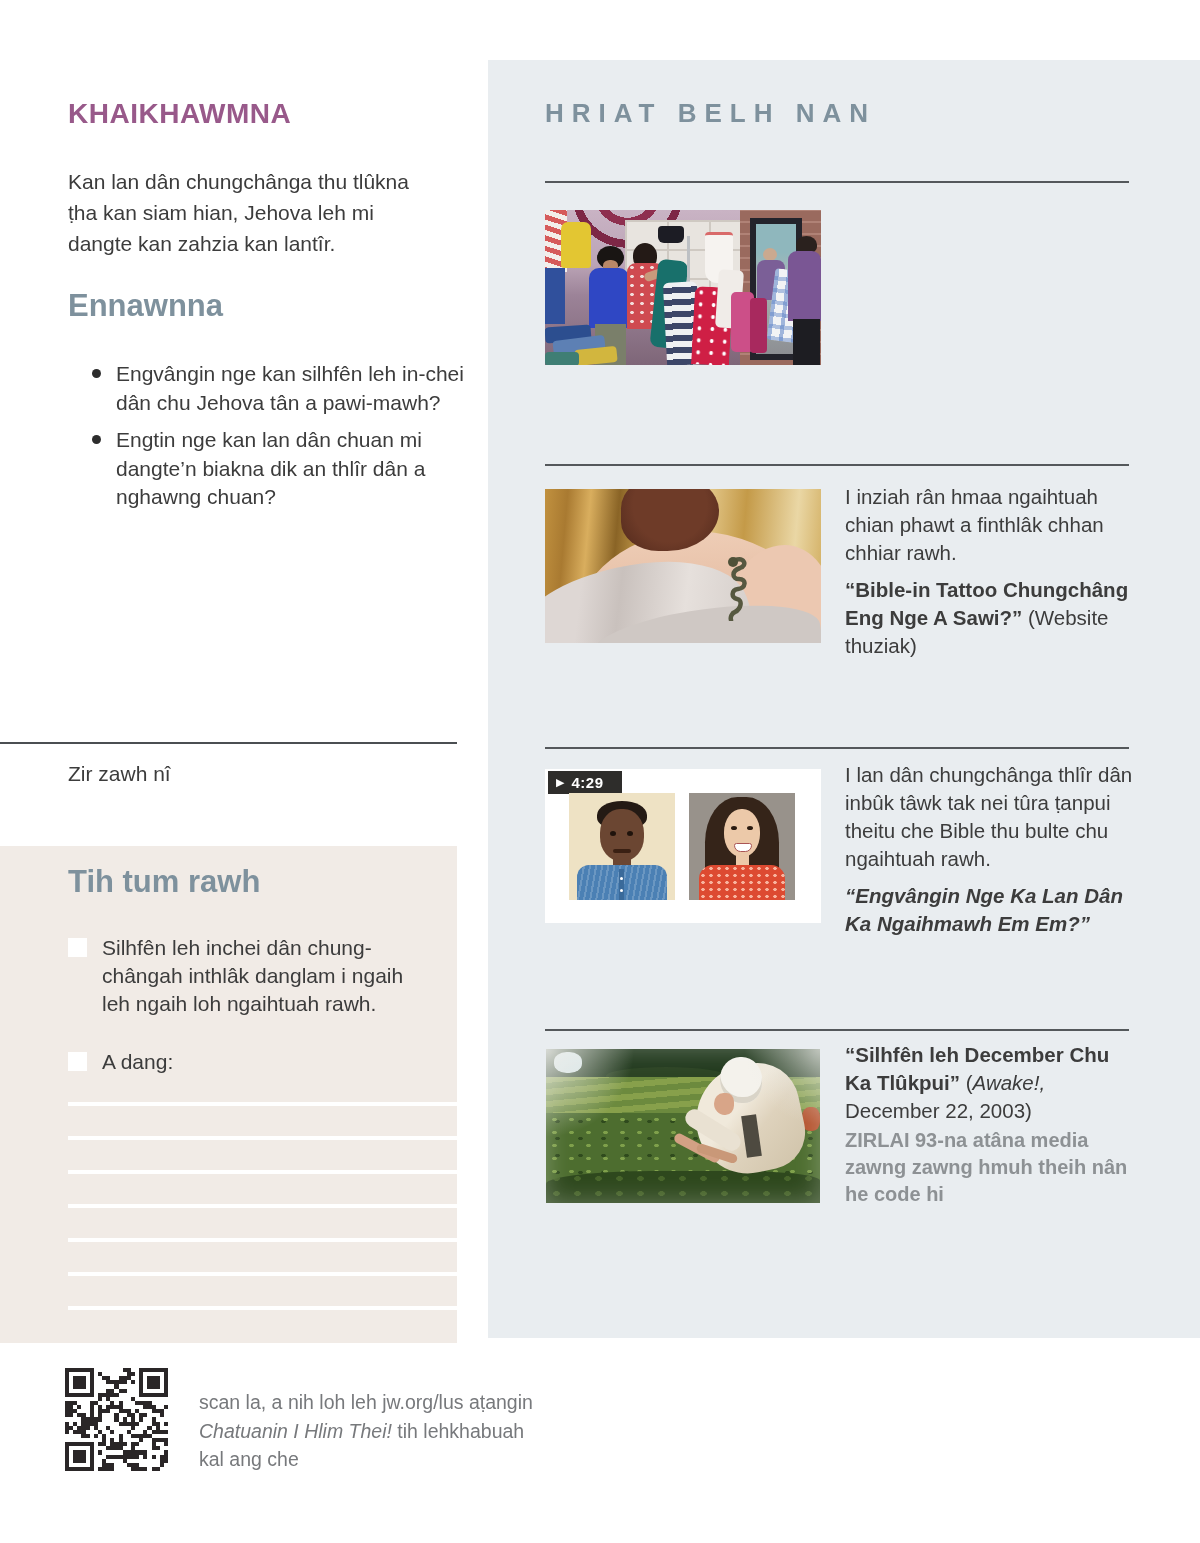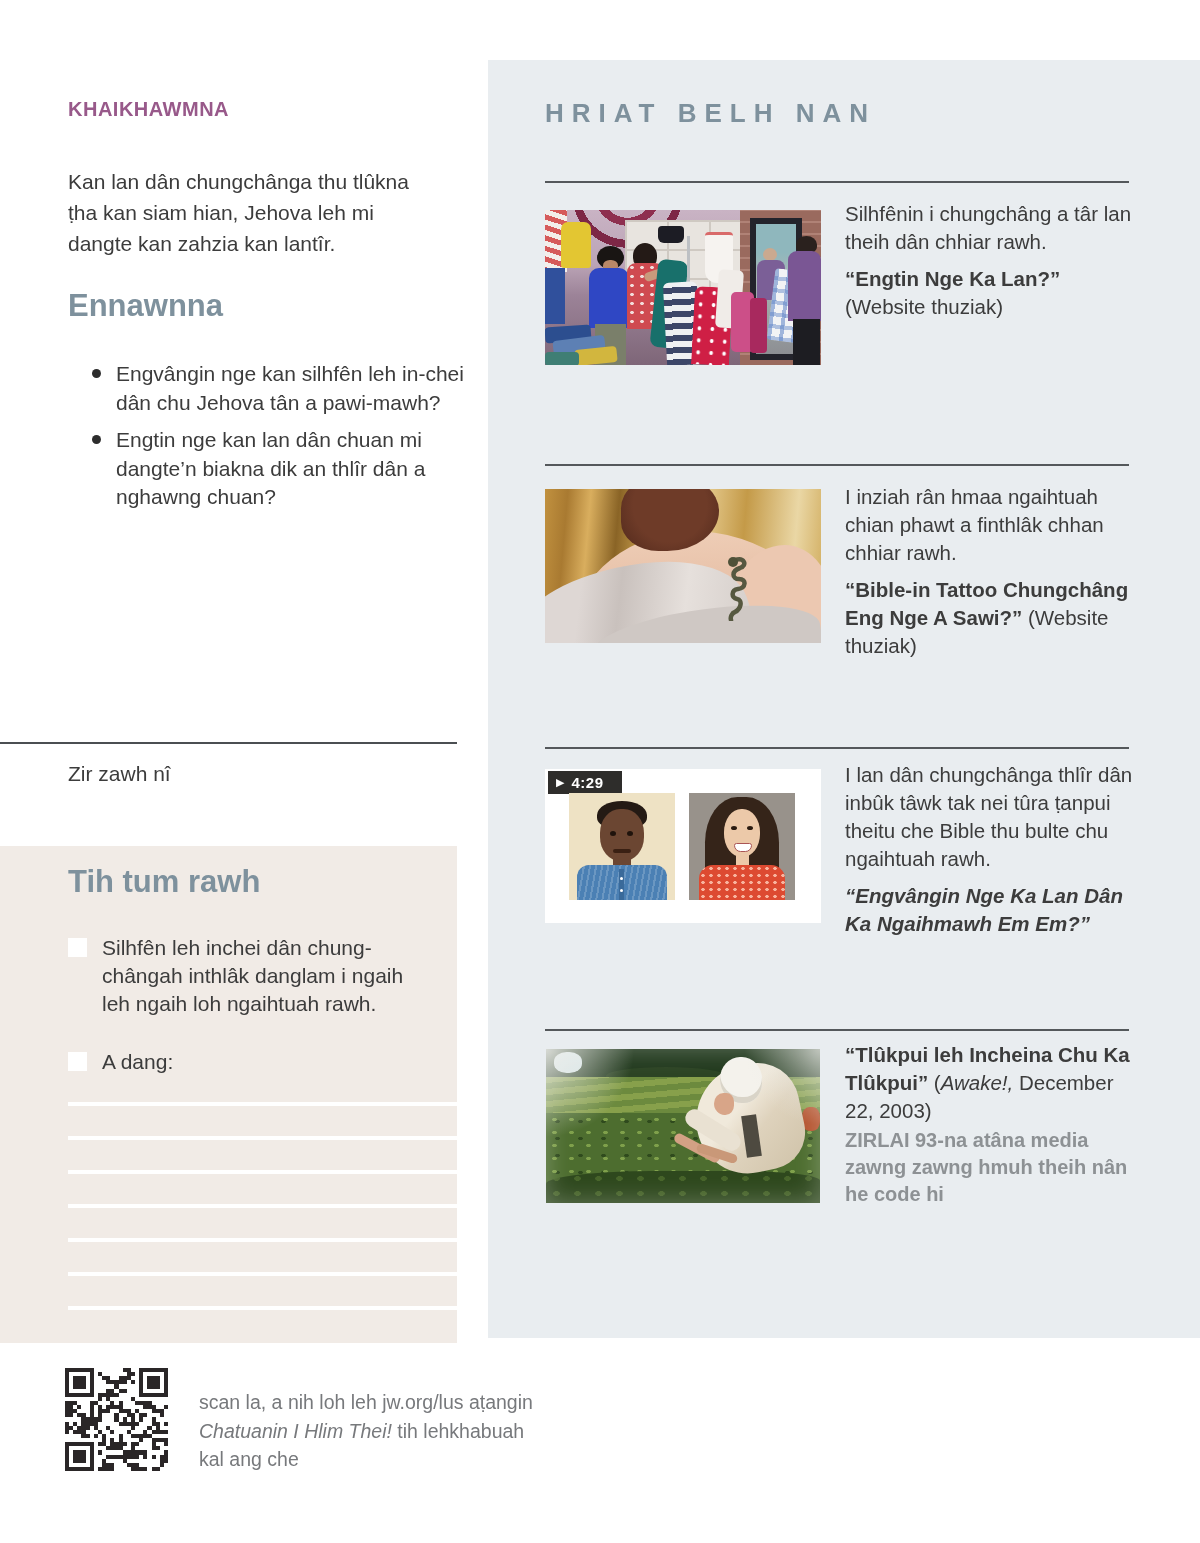--- a/index.html
+++ b/index.html
@@ -1,20 +1,20 @@
 <!DOCTYPE html>
 <html><head>
 <meta charset="utf-8">
 <style>
   html,body{margin:0;padding:0;background:#fff;}
   .page{position:relative;width:1200px;height:1543px;background:#fff;overflow:hidden;
         font-family:"Liberation Sans","DejaVu Sans",sans-serif;color:#3c3c3c;}
   .ab{position:absolute;}
   
-  .h-purple{font-size:20px;font-weight:bold;color:#98598a;letter-spacing:.5px;margin:0;}
+  .h-purple{font-size:28px;font-weight:bold;color:#98598a;letter-spacing:.5px;margin:0;}
   .h-steel{font-size:31px;font-weight:bold;color:#7e919d;margin:0;}
   .body-t{font-size:21px;line-height:31px;margin:0;color:#3c3c3c;}
   ul.qlist{list-style:none;margin:0;padding:0;font-size:21px;line-height:28.5px;}
   ul.qlist li{position:relative;padding-left:28px;margin-bottom:9px;}
   ul.qlist li::before{content:"";position:absolute;left:4px;top:9px;width:9px;height:9px;border-radius:50%;background:#2d2d2d;}
   .rule-l{position:absolute;left:0;top:742px;width:457px;height:2px;background:#4b4f52;}
   .goalbox{position:absolute;left:0;top:846px;width:457px;height:497px;background:#f1ebe6;}
   .goal-row{position:absolute;display:flex;gap:15px;}
   .chk{width:19px;height:19px;background:#fff;flex:none;margin-top:4px;}
   .goal-text{font-size:21px;line-height:28px;width:318px;}
@@ -114,24 +114,20 @@
     <div class="ab" style="left:120px;top:72px;width:34px;height:83px;transform:rotate(-3deg);background:repeating-linear-gradient(0deg,#3c4668 0 6px,#eef0f2 6px 12px);border-radius:6px 6px 0 0;"></div>
     <div class="ab" style="left:148px;top:77px;width:38px;height:78px;transform:rotate(3deg);background:#cf1f45;background-image:radial-gradient(circle,#fff 1.6px,transparent 2.2px);background-size:13px 12px;border-radius:8px 8px 0 0;"></div>
     <div class="ab" style="left:172px;top:60px;width:25px;height:58px;transform:rotate(4deg);background:#f0ece8;border-radius:5px;"></div>
     <div class="ab" style="left:186px;top:82px;width:23px;height:60px;background:#cc4f88;border-radius:5px;"></div>
     <div class="ab" style="left:205px;top:88px;width:17px;height:55px;background:#a8295e;border-radius:4px;"></div>
     <div class="ab" style="left:0;top:116px;width:46px;height:16px;background:#2c4e8f;border-radius:4px;transform:rotate(-4deg);"></div>
     <div class="ab" style="left:8px;top:128px;width:52px;height:14px;background:#5d80b4;border-radius:4px;transform:rotate(-7deg);"></div>
     <div class="ab" style="left:30px;top:138px;width:42px;height:16px;background:#d2b63e;border-radius:4px;transform:rotate(-6deg);"></div>
     <div class="ab" style="left:0;top:142px;width:34px;height:14px;background:#3f7e74;border-radius:4px;"></div>
   </div>
-  <div class="rtext" style="top:200px;">
-    <p>Silhfênin i chungchâng a târ lan theih dân chhiar rawh.</p>
-    <p><span class="b">“Engtin Nge Ka Lan?”</span><span> (Website thuziak)</span></p>
-  </div>
 
   <div class="imgbox" style="left:545px;top:489px;width:276px;height:154px;background:linear-gradient(95deg,#c1913f 0%,#a97a31 8%,#d9ae5e 16%,#8a6426 26%,#caa04e 36%,#e7cd92 55%,#c49a48 70%,#ead7a5 88%,#d0ab5c 100%);">
     <div class="ab" style="left:24px;top:42px;width:264px;height:140px;background:linear-gradient(180deg,#eecdb6,#e2b79d 70%);border-radius:46% 54% 0 0 / 75% 95% 0 0;transform:rotate(-3deg);"></div>
     <div class="ab" style="left:178px;top:56px;width:112px;height:96px;background:#ecc8b1;border-radius:55% 45% 0 0 / 90% 70% 0 0;"></div>
     <div class="ab" style="left:76px;top:-14px;width:98px;height:76px;background:radial-gradient(circle at 50% 40%,#6e3b28 0 55%,#50281b 100%);border-radius:48% 52% 58% 42%;"></div>
     <div class="ab" style="left:-34px;top:76px;width:238px;height:116px;transform:rotate(-18deg);background:linear-gradient(115deg,#ded7d4 0 30%,#c9c1bd 45%,#e6e0dc 70%,#d3ccc8 100%);border-radius:40% 60% 20% 16%;"></div>
     <div class="ab" style="left:46px;top:120px;width:230px;height:60px;transform:rotate(-9deg);background:#cfc8c4;border-radius:45% 55% 0 0;"></div>
     <svg class="ab" style="left:172px;top:66px;" width="38" height="66" viewBox="0 0 38 66">
       <path d="M18,5 C27,2 31,10 23,13 C14,16 15,24 22,24 C30,24 29,33 21,34 C14,35 14,43 20,44 C26,45 24,54 18,57 C15,58 13,62 14,65" stroke="#565840" stroke-width="4.5" fill="none" stroke-linecap="round"></path>
       <circle cx="16" cy="7" r="5" fill="#4f5138"></circle>
@@ -185,21 +181,21 @@
     <div class="ab" style="left:150px;top:16px;width:106px;height:108px;transform:rotate(-12deg);background:linear-gradient(140deg,#f0e9db 0 40%,#ded2bc 60%,#cfc2a8 100%);border-radius:60% 45% 40% 55%;"></div>
     <div class="ab" style="left:174px;top:8px;width:42px;height:46px;background:#f4f2ec;border-radius:50% 50% 45% 55%;box-shadow:inset 0 -6px 0 #d9d4c8;"></div>
     <div class="ab" style="left:168px;top:44px;width:20px;height:22px;background:#d8a588;border-radius:50% 40% 45% 55%;"></div>
     <div class="ab" style="left:136px;top:72px;width:62px;height:18px;transform:rotate(32deg);background:#e9e1d2;border-radius:9px;"></div>
     <div class="ab" style="left:126px;top:94px;width:50px;height:10px;transform:rotate(28deg);background:#d3a184;border-radius:5px;"></div>
     <div class="ab" style="left:150px;top:100px;width:42px;height:9px;transform:rotate(18deg);background:#c99878;border-radius:5px;"></div>
     <div class="ab" style="left:198px;top:66px;width:15px;height:42px;transform:rotate(-8deg);background:#4e4a40;"></div>
     <div class="ab" style="left:0;top:0;width:274px;height:154px;background:radial-gradient(circle at 0% 0%,rgba(235,235,232,.85),transparent 28%),radial-gradient(circle at 100% 0%,rgba(235,235,232,.7),transparent 24%);box-shadow:inset 0 0 26px rgba(255,255,255,.3);"></div>
   </div>
   <div class="rtext" style="top:1041px;">
-    <p style="margin-bottom:0;"><span class="b">“Tlûkpui leh Incheina Chu Ka Tlûkpui”</span><span> (</span><i>Awake!,</i><span> December 22, 2003)</span></p>
+    <p style="margin-bottom:0;"><span class="b">“Silhfên leh December Chu Ka Tlûkpui”</span><span> (</span><i>Awake!,</i><span> December 22, 2003)</span></p>
     <p class="note">ZIRLAI 93-na atâna media zawng zawng hmuh theih nân he code hi</p>
   </div>
 
   <svg id="qr" class="ab" style="left:65px;top:1368px;" width="103" height="103" viewBox="0 0 25 25" shape-rendering="crispEdges">
       <rect x="0" y="0" width="1" height="1" fill="#2a2627"></rect>
       <rect x="1" y="0" width="1" height="1" fill="#2a2627"></rect>
       <rect x="2" y="0" width="1" height="1" fill="#2a2627"></rect>
       <rect x="3" y="0" width="1" height="1" fill="#2a2627"></rect>
       <rect x="4" y="0" width="1" height="1" fill="#2a2627"></rect>
       <rect x="5" y="0" width="1" height="1" fill="#2a2627"></rect>

